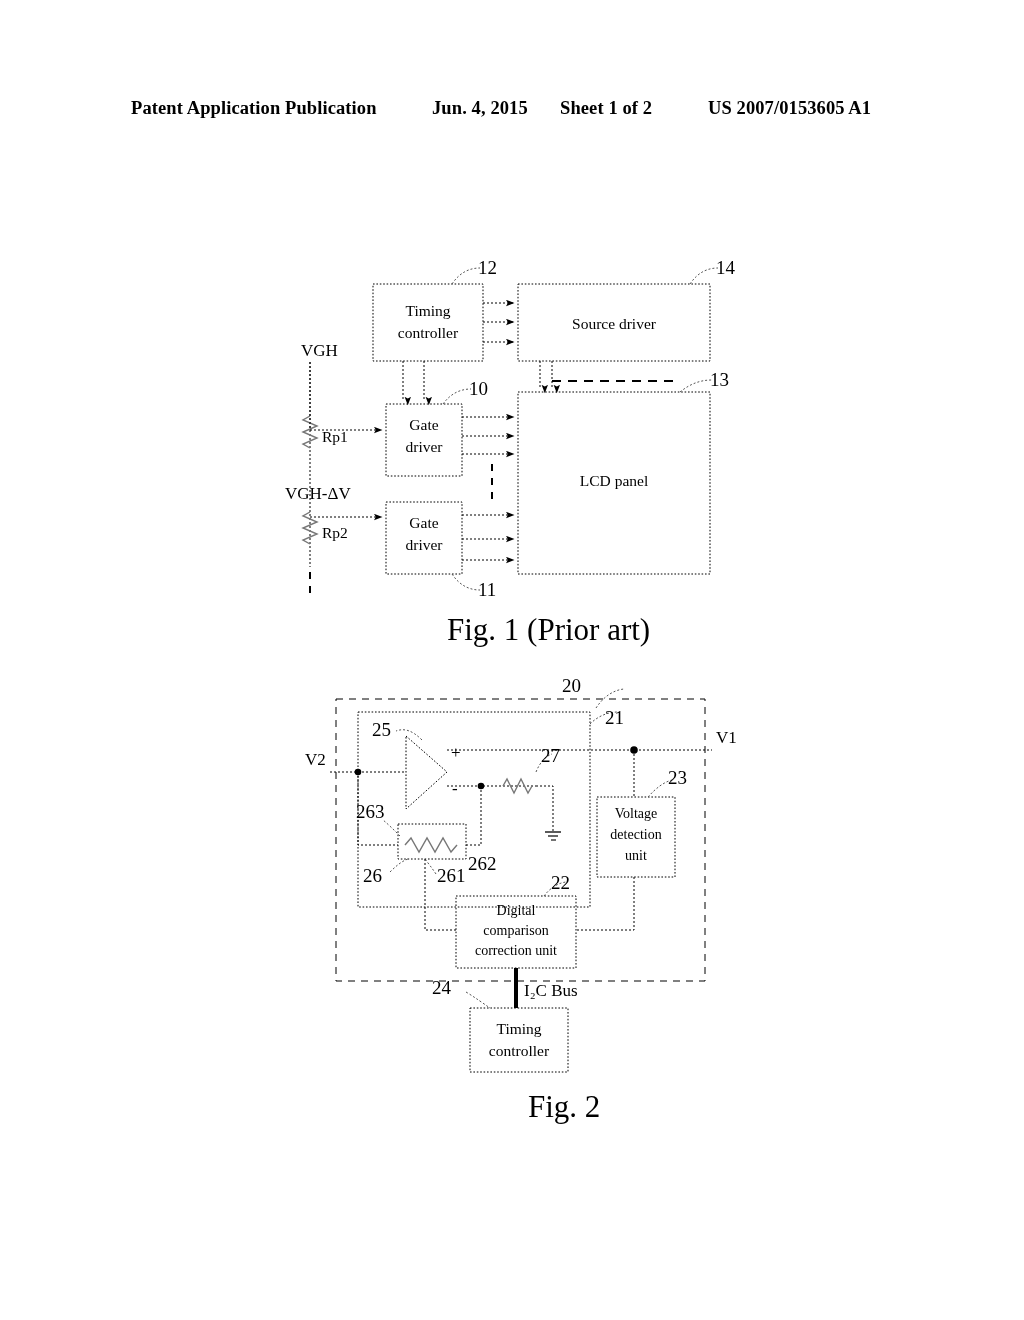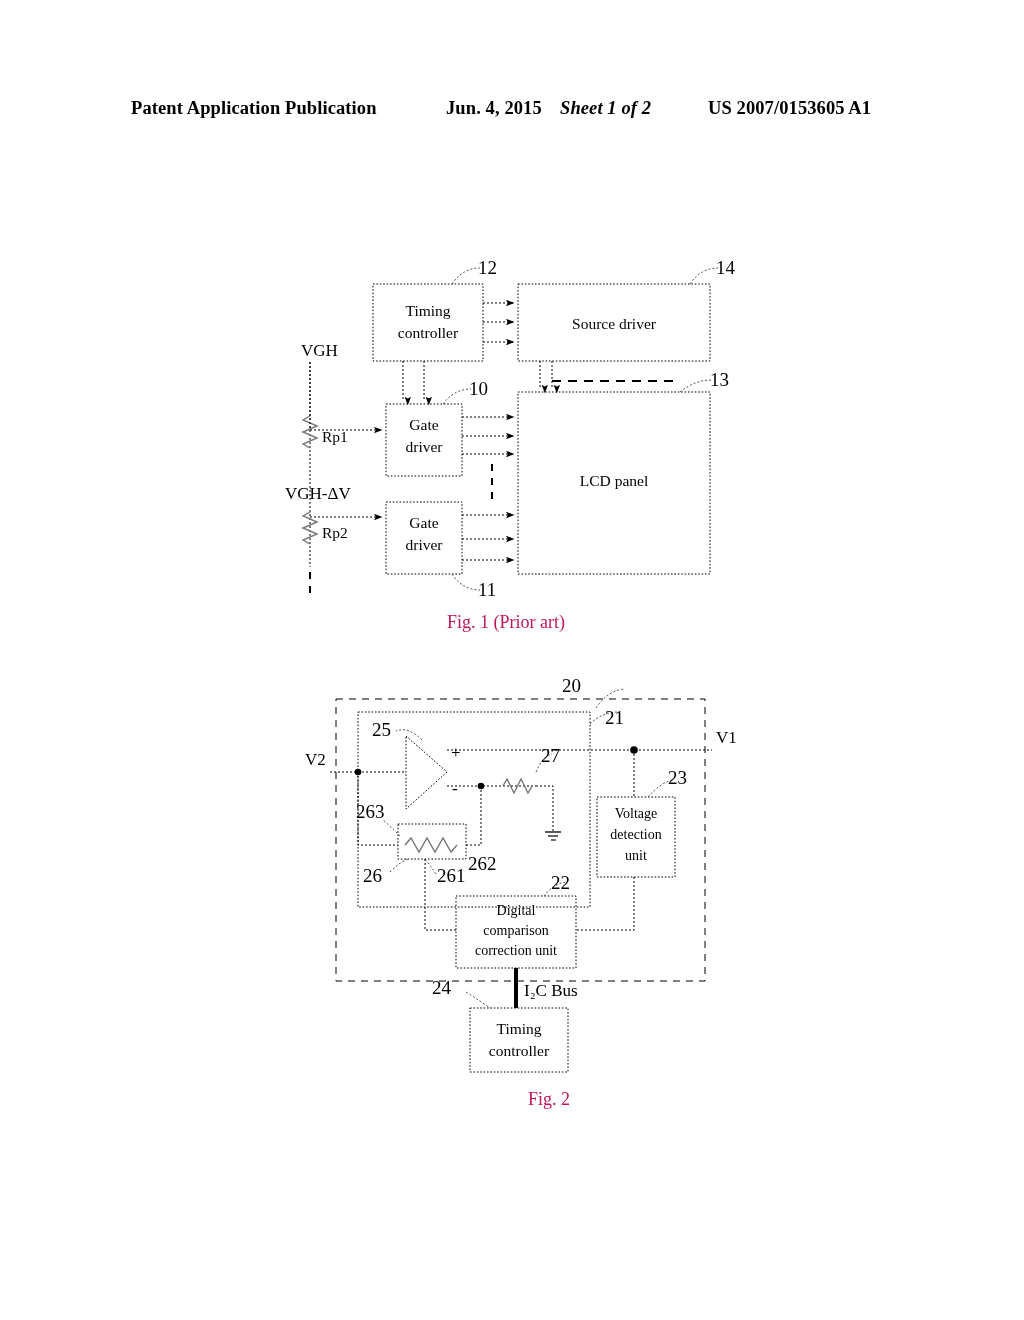--- a/index.html
+++ b/index.html
@@ -26,29 +26,29 @@
     position: absolute;
     top: 86px;
     font-family: "Liberation Serif", "DejaVu Serif", serif;
     font-weight: bold;
     font-size: 18.5px;
     letter-spacing: 0.1px;
     white-space: nowrap;
     color: #000;
   }
   #hdr-pub   { left: 131px; }
-  #hdr-date  { left: 432px; margin-left: 14px; }
-  #hdr-sheet { left: 560px; font-style: italic; }
+  #hdr-date  { left: 432px; }
+  #hdr-sheet { left: 560px; }
   #hdr-num   { left: 708px; }
 
   .fig-caption {
     position: absolute;
-    font-size: 18px;
+    font-size: 31px;
     white-space: nowrap;
-    color: #be185d;
+    color: #000000;
   }
   #fig1-caption { left: 447px; top: 600px; }
   #fig2-caption { left: 492px; top: 1077px; margin-left: 36px; }
 
   svg.art {
     position: absolute;
     left: 0;
     top: 0;
     width: 1024px;
     height: 1320px;

